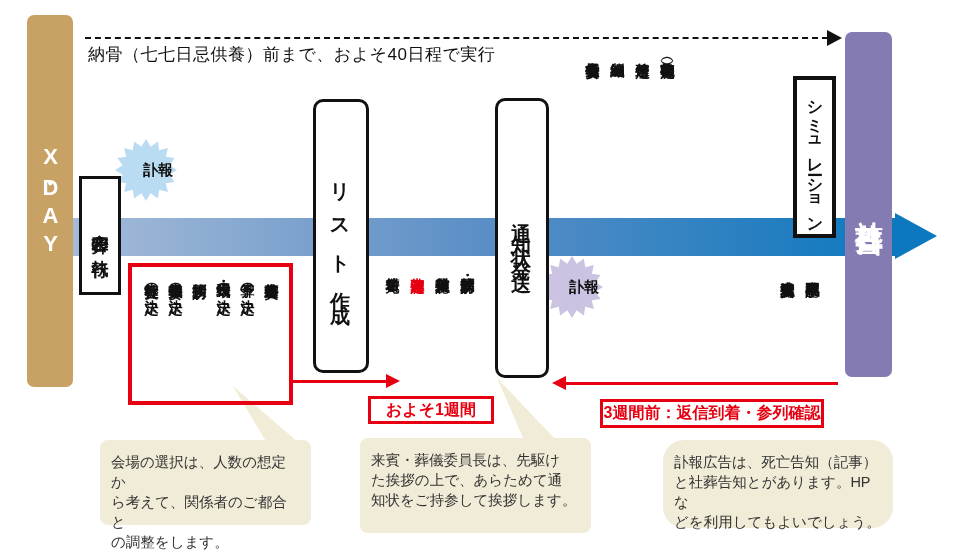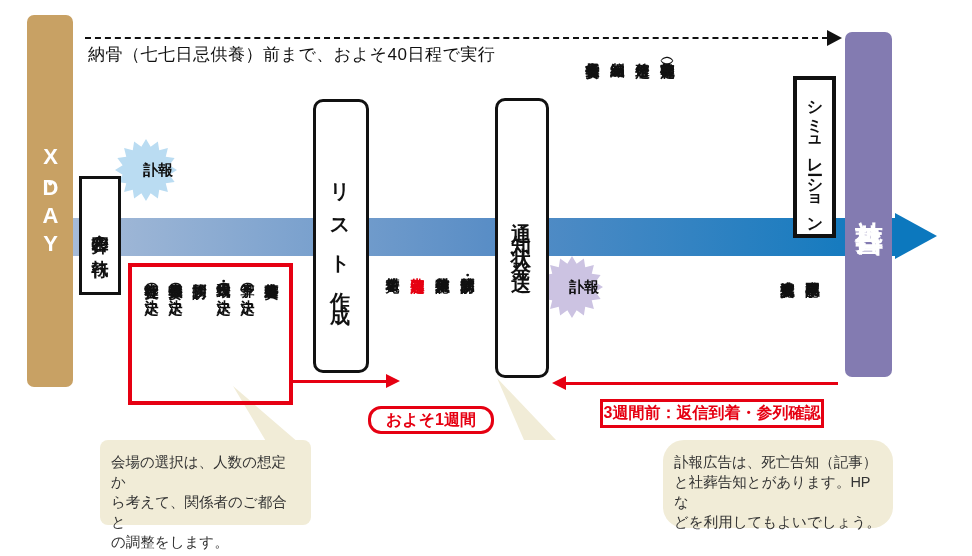--- a/index.html
+++ b/index.html
@@ -54,21 +54,21 @@
 
   
   .red-line{height:3px;background:#E60012;z-index:2;}
   .ra1{left:293px;top:380px;width:95px;}
   .ra1-head{left:386px;top:374px;width:0;height:0;border-left:14px solid #E60012;border-top:7px solid transparent;border-bottom:7px solid transparent;z-index:2;}
   .ra2{left:566px;top:382px;width:272px;}
   .ra2-head{left:552px;top:376px;width:0;height:0;border-right:14px solid #E60012;border-top:7px solid transparent;border-bottom:7px solid transparent;z-index:2;}
 
   
   .rlabel{border:3px solid #E60012;background:#fff;color:#E60012;font-weight:bold;font-size:16px;display:flex;align-items:center;justify-content:center;box-sizing:border-box;z-index:3;white-space:nowrap;}
-  .week1{left:368px;top:406px;width:126px;height:28px;border-radius:13px;}
+  .week1{left:368px;top:396px;width:126px;height:28px;}
   .week3{left:600px;top:399px;width:224px;height:29px;}
 
   
   .wedge{z-index:0;}
   .note{background:#F1ECD7;border-radius:8px;color:#333;font-size:14.5px;line-height:20px;padding:12px 11px;white-space:pre-line;box-sizing:border-box;z-index:1;}
   .note1{left:100px;top:440px;width:211px;height:85px;}
   .note2{left:360px;top:438px;width:231px;height:95px;}
   .note3{left:663px;top:440px;width:230px;height:88px;border-radius:21px;}
 </style>
 </head>
@@ -166,17 +166,20 @@
   <div class="abs ra1-head"></div>
   <div class="abs red-line ra2"></div>
   <div class="abs ra2-head"></div>
 
   <div class="abs rlabel week1">およそ1週間</div>
   <div class="abs rlabel week3">3週間前：返信到着・参列確認</div>
 
   <div class="abs note note1">会場の選択は、人数の想定か
 ら考えて、関係者のご都合と
 の調整をします。</div>
+  <div class="abs note note2">来賓・葬儀委員長は、先駆け
+た挨拶の上で、あらためて通
+知状をご持参して挨拶します。</div>
   <div class="abs note note3">訃報広告は、死亡告知（記事）
 と社葬告知とがあります。HPな
 どを利用してもよいでしょう。</div>
 
 </div>
 
 </body></html>

